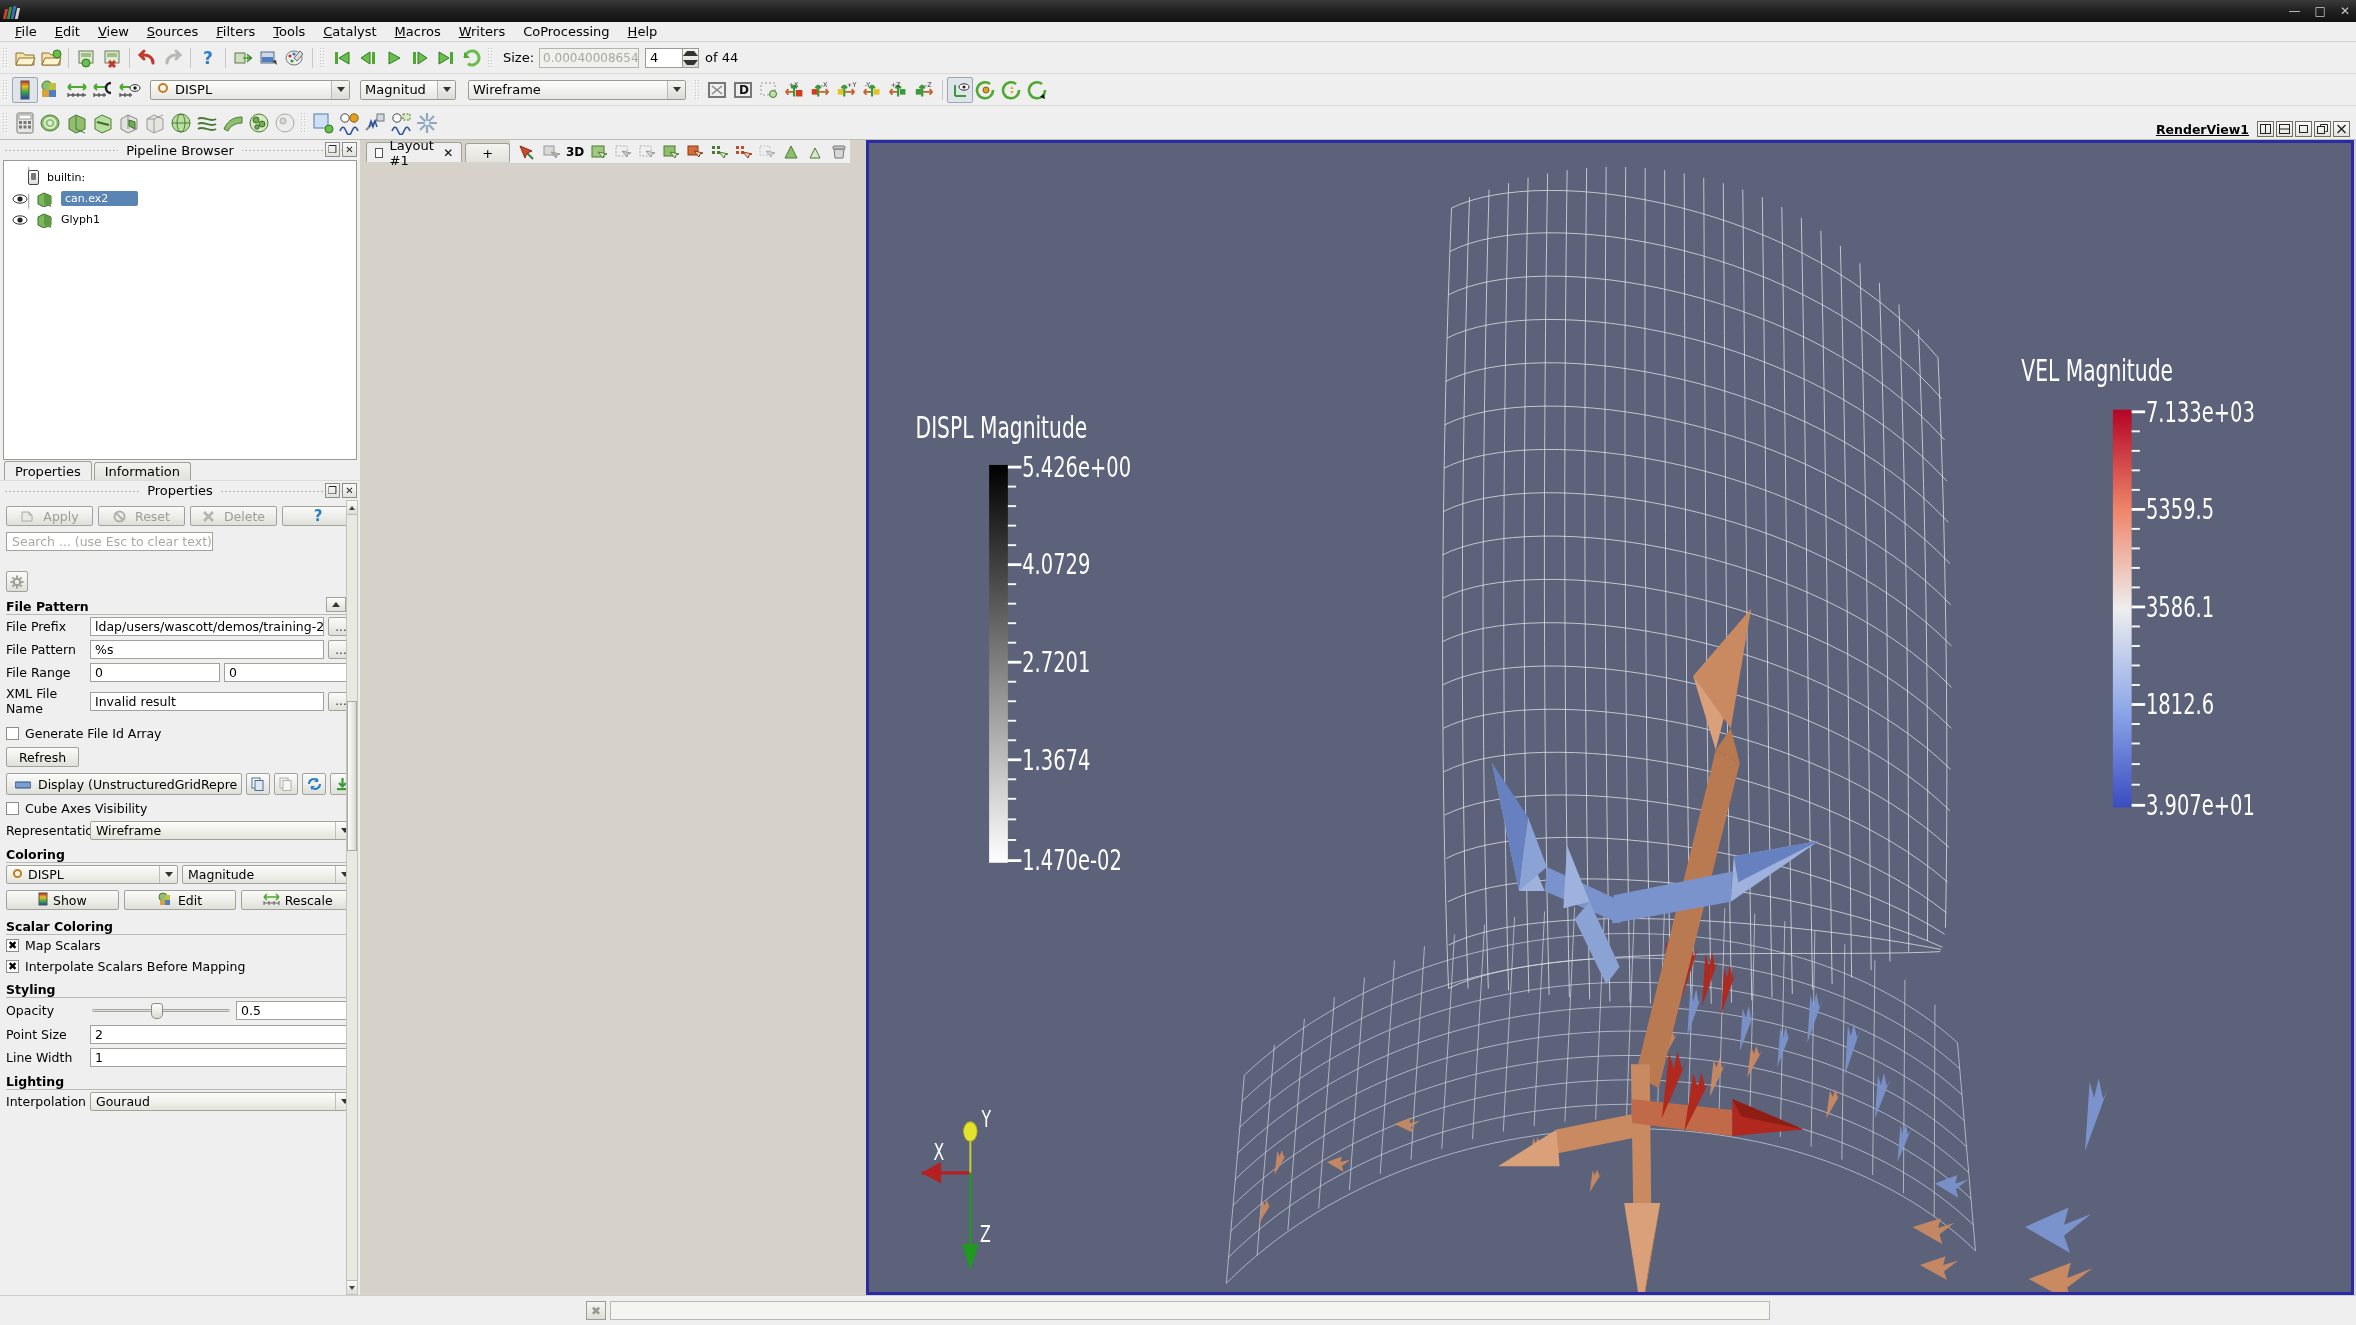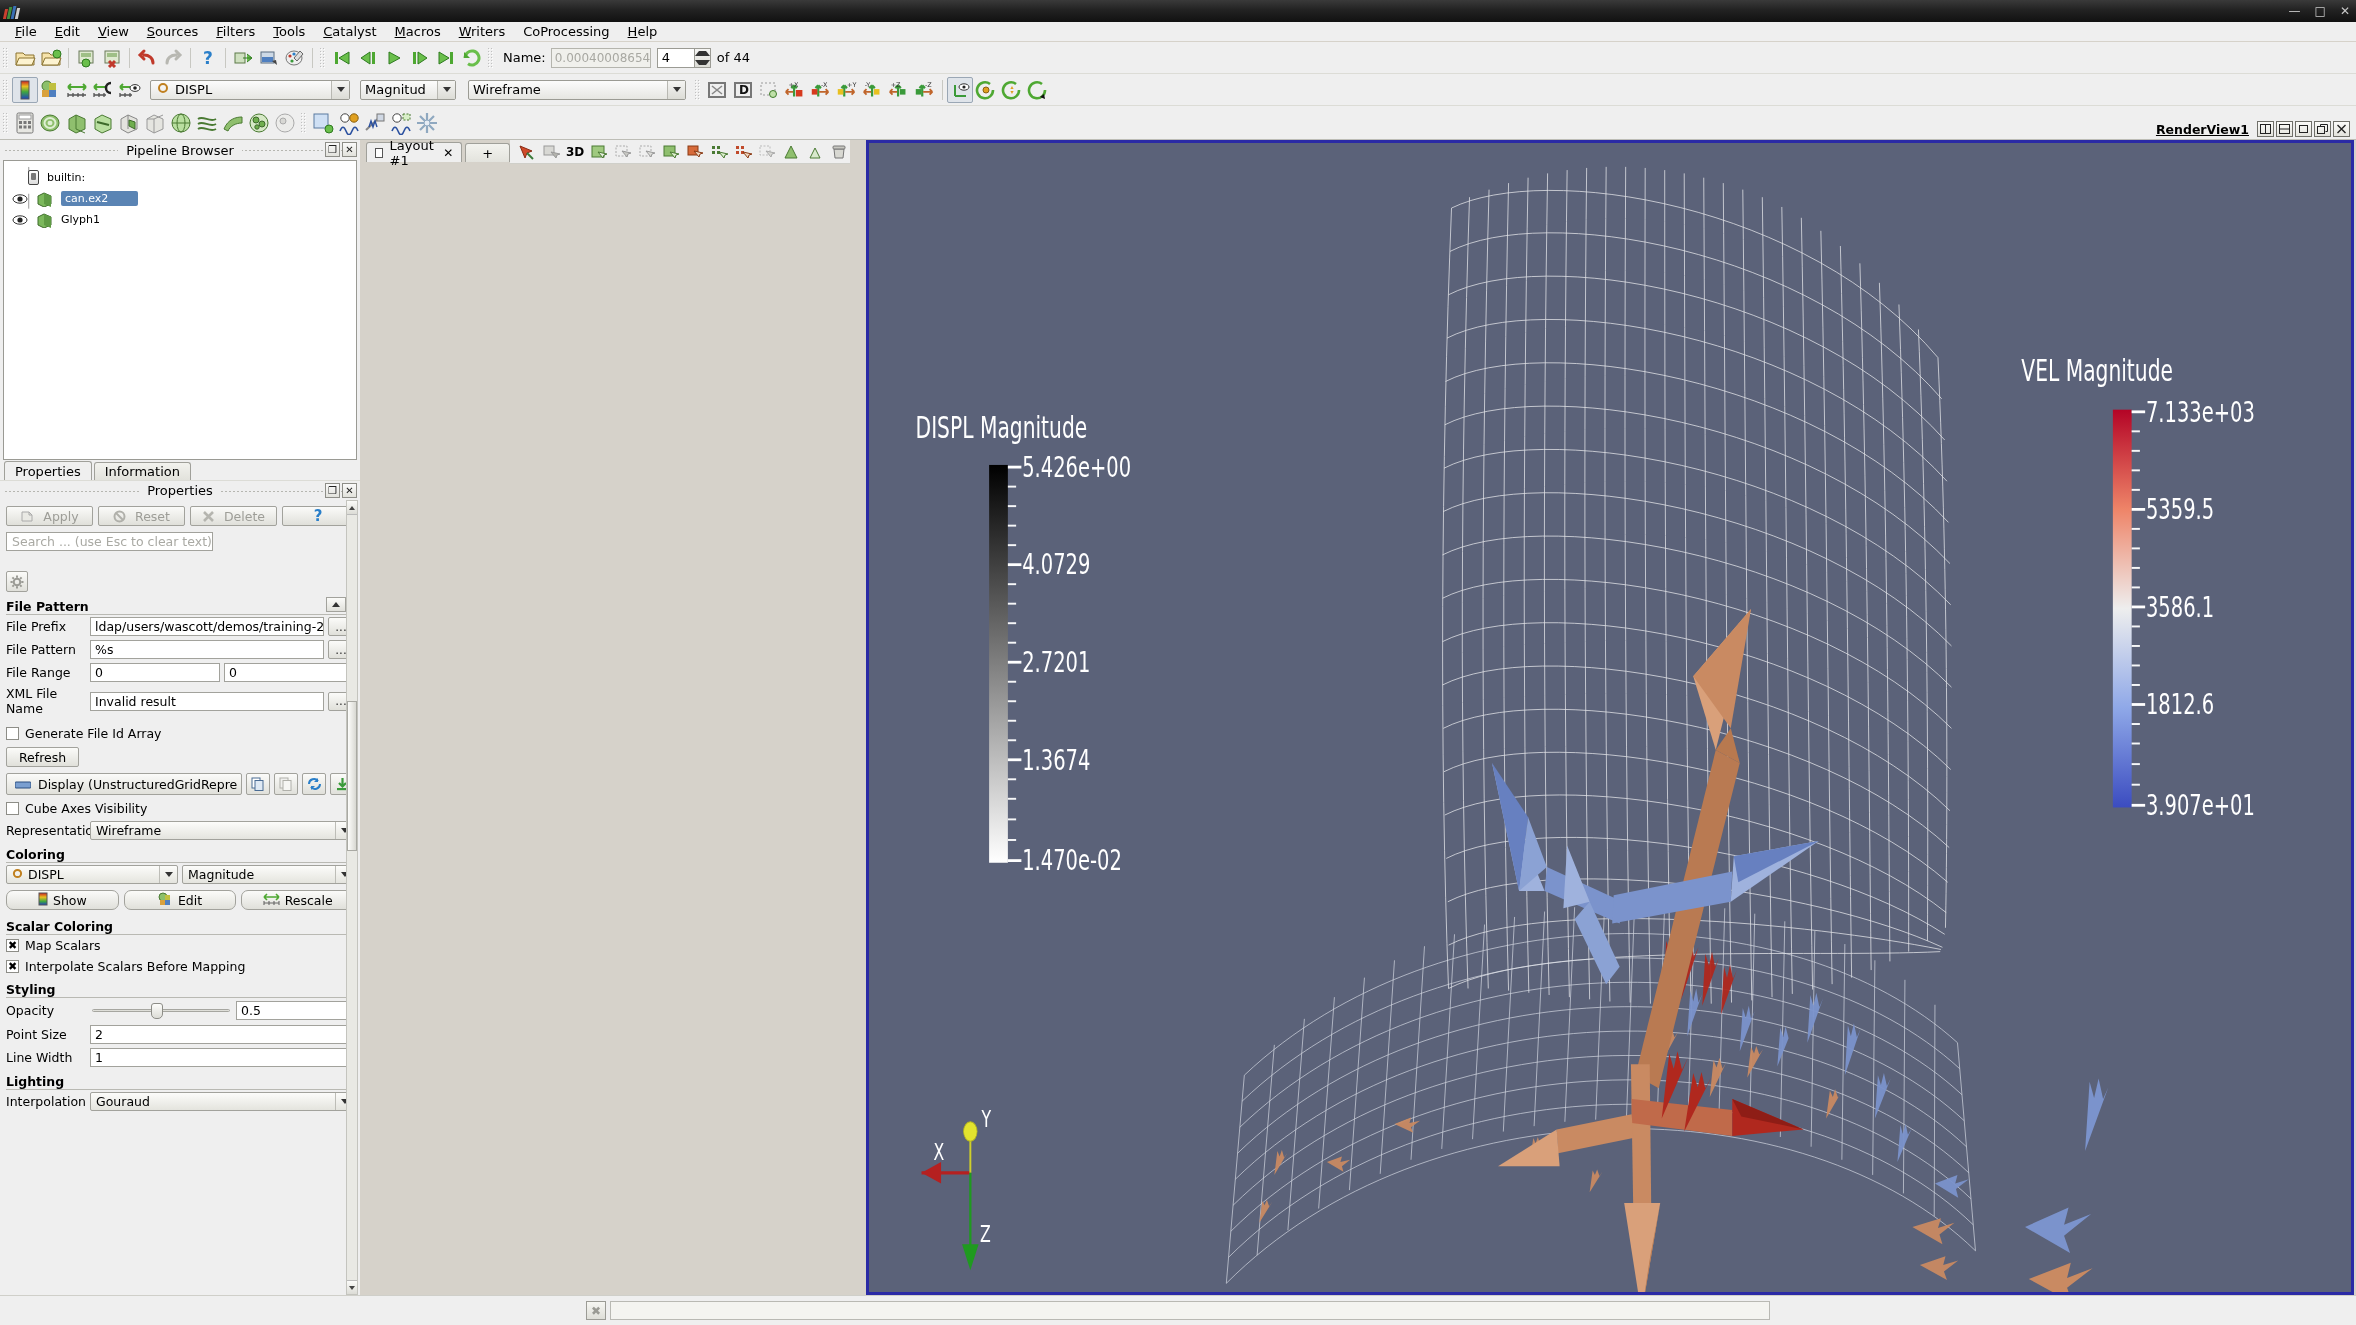--- a/index.html
+++ b/index.html
@@ -139,21 +139,21 @@
   .displayrow{ display:flex; gap:4px; padding:3px 6px; align-items:center;}
   .displaybtn{ flex:1 1 auto;height:22px;border:1px solid #a2a29c;background:linear-gradient(180deg,#fbfbf9,#e0e0da);
     display:flex;align-items:center;gap:7px;padding-left:8px;font-size:12.5px;border-radius:2px;}
   .iconbtn{ width:24px;height:22px;flex:0 0 24px;border:1px solid #a2a29c;background:linear-gradient(180deg,#fbfbf9,#e0e0da);
      display:flex;align-items:center;justify-content:center;border-radius:2px;}
   .pcombo{ height:19px;border:1px solid #a2a29c;background:linear-gradient(180deg,#fcfcfa,#e4e4de);
      display:flex;align-items:center;font-size:12.5px;border-radius:2px;}
   .pcombo .t{flex:1 1 auto;padding-left:5px;white-space:nowrap;overflow:hidden;}
   .pcombo .a{width:18px;border-left:1px solid #bdbdb7;display:flex;align-items:center;justify-content:center;height:100%;}
   .tri{ display:flex;gap:5px;padding:4px 6px;}
-  .tri .smallbtn{flex:1 1 0;padding:0 4px;gap:5px;border-radius:7px;}
+  .tri .smallbtn{flex:1 1 0;padding:0 4px;gap:5px;}
   .sliderrow{display:flex;align-items:center;gap:6px;padding:3px 6px;font-size:12.5px;}
   .slider{flex:1 1 auto;height:18px;position:relative;display:flex;align-items:center;}
   .slidertrack{height:3px;background:linear-gradient(180deg,#cfcfc9,#eeeee9);border:1px solid #a6a6a0;width:100%;border-radius:2px;}
   .sliderknob{position:absolute;left:43%;width:12px;height:16px;background:linear-gradient(180deg,#fdfdfb,#dcdcd6);
     border:1px solid #8d8d87;border-radius:3px 3px 5px 5px;}
   .scrollv{position:absolute;right:2px;width:12px;background:#e9e9e4;border:1px solid #c4c4be;}
   .scrollthumb{position:absolute;left:0;right:0;background:linear-gradient(90deg,#fdfdfb,#d8d8d2);border:1px solid #a9a9a3;}
 
   
   .rightcol{ flex:1 1 auto; display:flex; flex-direction:row; min-width:0; background:#d6d2ca;}
@@ -324,21 +324,21 @@
         </svg>
     </div>
     <div class="tbtn">
       <svg width="22" height="18" viewBox="0 0 22 18">
           <path d="M4 9a7 7 0 1 1 3 5.7" fill="none" stroke="#6abf4b" stroke-width="3"></path>
           <path d="M3 3v6h6" fill="#4ea832"></path>
         </svg>
     </div>
 
     <div class="grip"></div>
-    <div class="tlabel">Name:</div>
+    <div class="tlabel">Size:</div>
     <div class="timefield">0.00040008654468</div>
     <div style="display:flex;margin-left:6px;">
       <div class="spin">4</div>
       <div class="spinbtns">
         <div>
             <div class="caretup"></div>
           </div>
         <div>
             <div class="caret"></div>
           </div>

